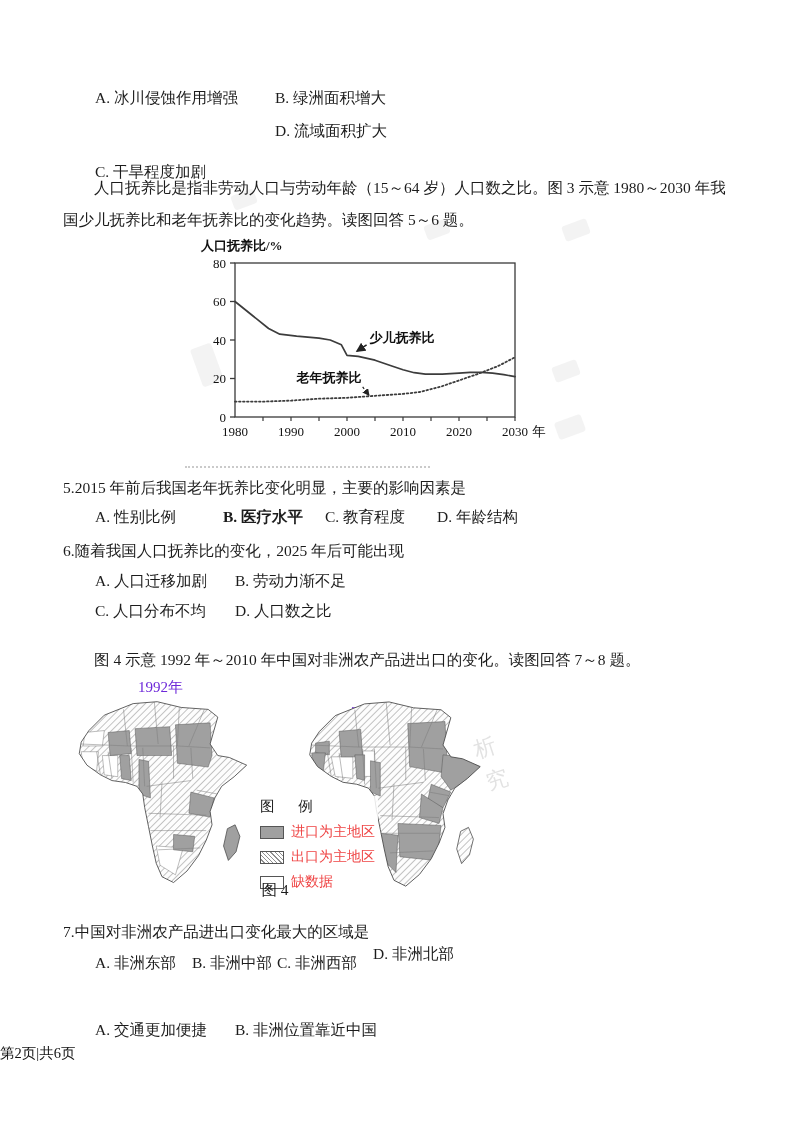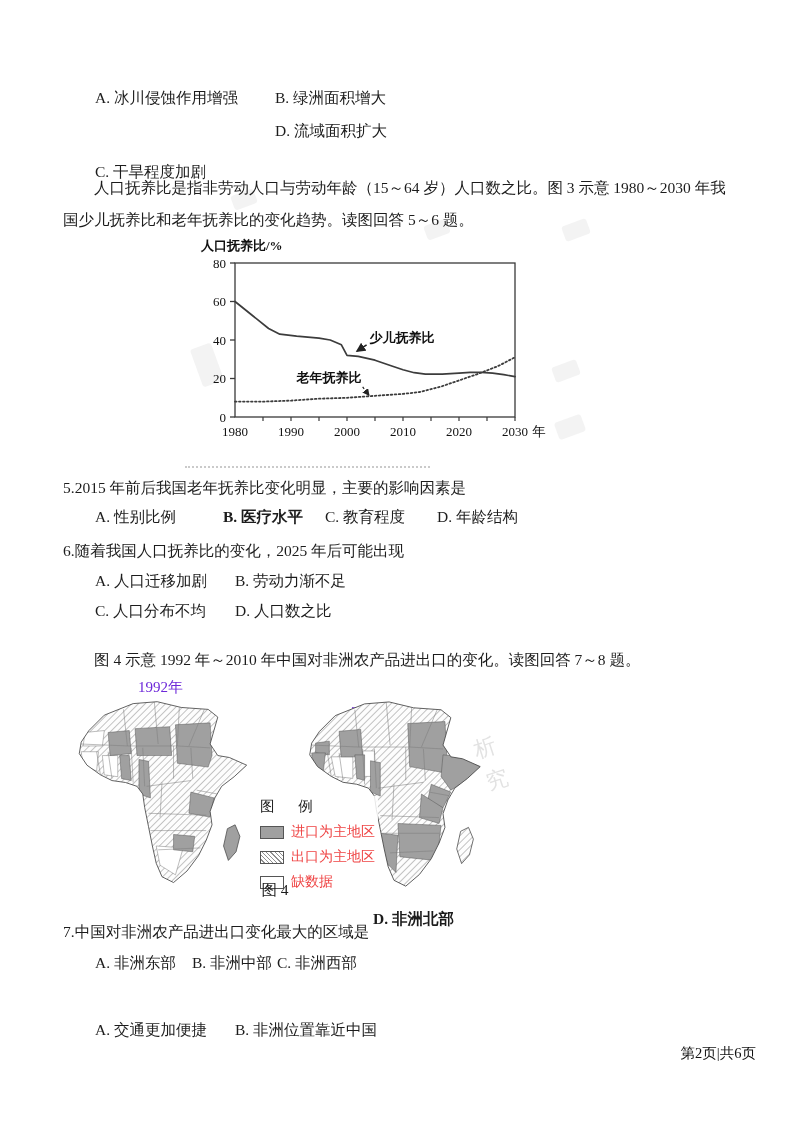--- a/index.html
+++ b/index.html
@@ -12,21 +12,21 @@
   .para{font-size:15.5px;line-height:2.05;text-indent:2em;white-space:normal;}
   .maplabel{font-size:15px;color:#6d28d9;}
   .caption{font-size:15.5px;text-align:center;}
   .legend-title{font-size:14.5px;letter-spacing:10px;color:#222;}
   .legend-row{display:flex;align-items:center;gap:7px;margin-top:7px;}
   .legend-label{font-size:14px;color:#ef4444;white-space:nowrap;}
   .sw{width:24px;height:13px;border:1px solid #555;box-sizing:border-box;flex:0 0 auto;}
   .sw-gray{background:#a0a0a0;}
   .sw-hatch{background:repeating-linear-gradient(45deg,#ffffff 0 2px,#909090 2px 3px);}
   .sw-white{background:#ffffff;}
-  .footer{font-size:14.5px;text-align:right;color:#111;}
+  .footer{font-size:14.5px;text-align:left;color:#111;}
   .artifact{border-top:2px dotted #b9b9b9;opacity:.75;}
   .wm{color:#9a9a9a;opacity:.28;transform:rotate(-18deg);font-size:22px;white-space:nowrap;}
   .smudge{background:#cfcfcf;opacity:.25;border-radius:3px;transform:rotate(-20deg);}
 </style>
 </head>
 <body>
 
 <div class="page">
 
   <div class="abs smudge" style="left:563px;top:222px;width:26px;height:16px;"></div>
@@ -217,20 +217,20 @@
       <span class="legend-label">缺数据</span>
     </div>
   </div>
 
   <div class="abs caption" style="left:180px;top:880px;width:190px;">图 4</div>
 
   <div class="abs txt" style="left:63px;top:922px;">7.中国对非洲农产品进出口变化最大的区域是</div>
   <span class="abs txt" style="left:95px;top:953px;">A. 非洲东部</span>
   <span class="abs txt" style="left:192px;top:953px;">B. 非洲中部</span>
   <span class="abs txt" style="left:277px;top:953px;">C. 非洲西部</span>
-  <span class="abs txt" style="left:373px;top:909px;font-weight:bold;">D. 非洲北部</span>
+  <span class="abs txt" style="left:373px;top:944px;">D. 非洲北部</span>
 
   <span class="abs txt" style="left:95px;top:1020px;">A. 交通更加便捷</span>
   <span class="abs txt" style="left:235px;top:1020px;">B. 非洲位置靠近中国</span>
 
   <div class="abs footer" style="left:0;top:1044px;width:756px;">第2页|共6页</div>
 
 </div>
 
 </body></html>

